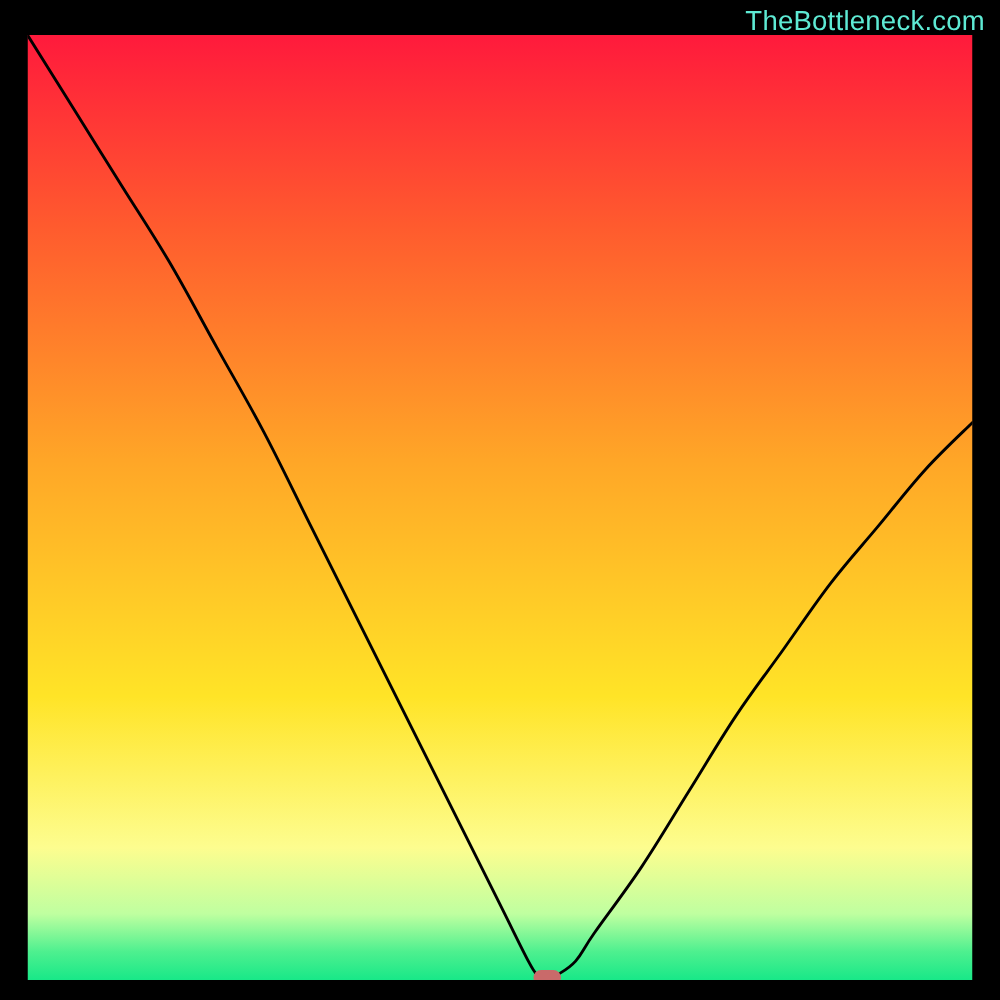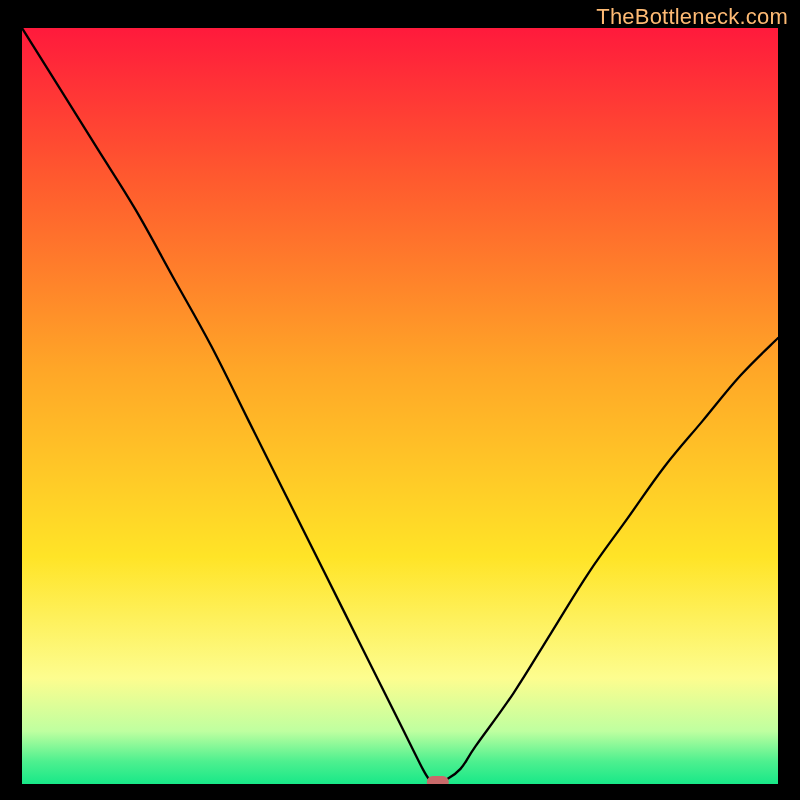--- a/index.html
+++ b/index.html
@@ -14,21 +14,21 @@
   .frame {
     position: relative;
     width: 800px;
     height: 800px;
     background: #000;
   }
   .watermark {
     position: absolute;
     top: 4px;
     right: 12px;
-    color: #fdba74;
+    color: #5eead4;
     font-size: 22px;
     font-weight: 500;
     letter-spacing: 0.2px;
     z-index: 10;
   }
   .plot {
     position: absolute;
     left: 22px;
     top: 28px;
     width: 756px;

